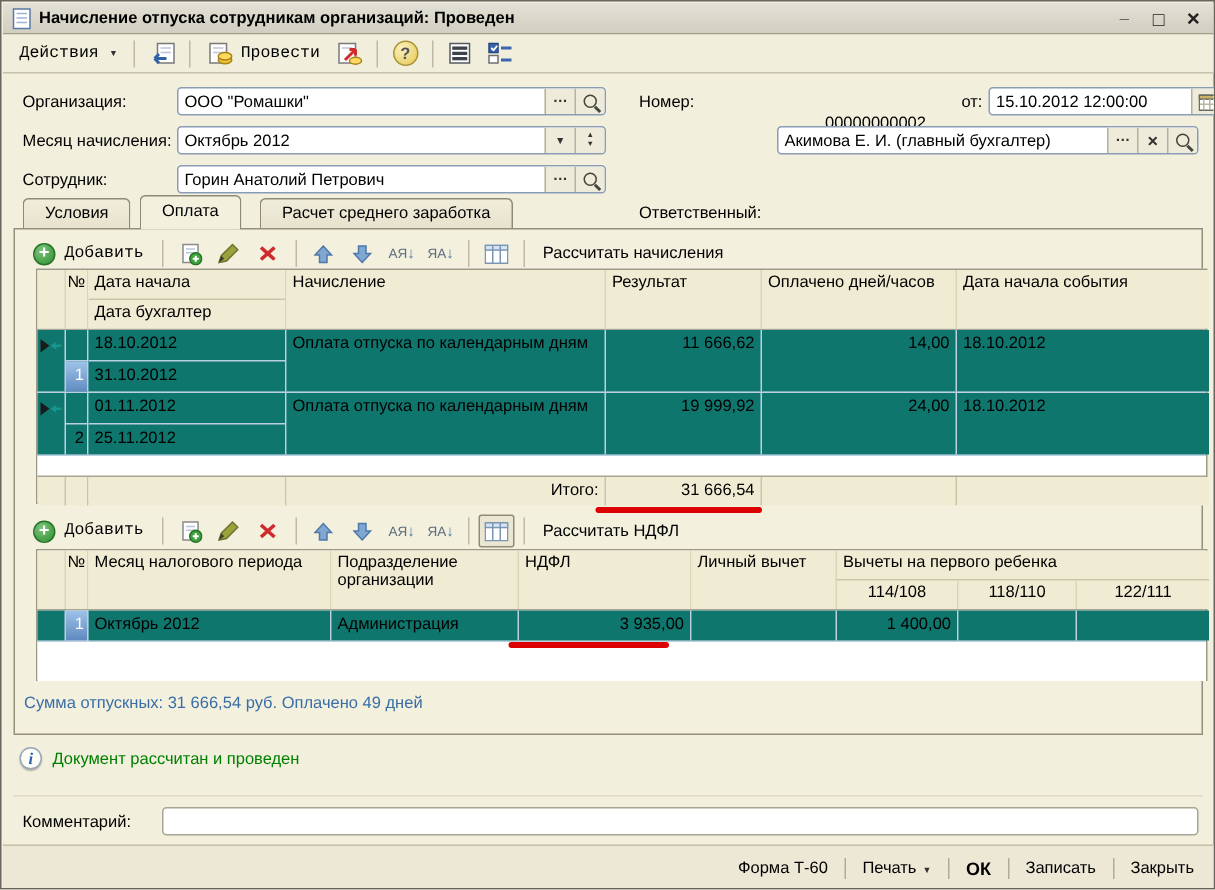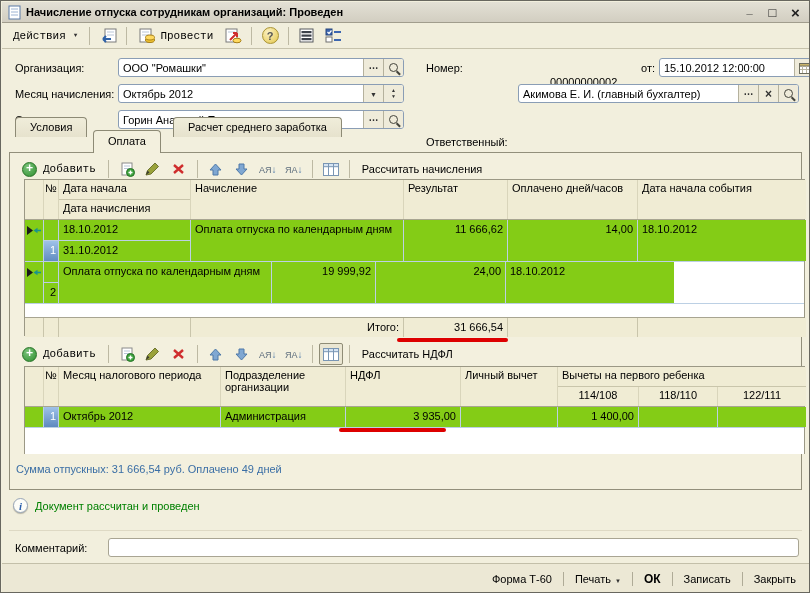--- a/index.html
+++ b/index.html
@@ -46,21 +46,21 @@
   .i-dots::before{content:"…"; font-weight:bold; position:relative; top:-2px;}
   .i-clear::before{content:"×"; font-weight:bold; font-size:12px;}
   .i-down::before{content:"▼"; font-size:7px; color:#333;}
   .i-mag{width:9px; height:9px; border:1.5px solid #44443c; border-radius:50%; position:relative;}
   .i-mag::after{content:""; position:absolute; width:5px; height:1.6px; background:#44443c;
     transform:rotate(45deg); left:6px; top:8px;}
   .spin{display:flex; flex-direction:column; justify-content:center; gap:1px;}
   .spin i{font-style:normal; font-size:5px; line-height:5px; color:#333; text-align:center;}
   .num-underline{position:absolute; border-bottom:1px solid #a7a38e; padding:0 3px 2px 3px; font-size:11px;}
   
-  .tab{position:absolute; top:116px; height:20px; padding:3px 14px 0 14px;
+  .tab{position:absolute; top:131px; height:20px; padding:3px 14px 0 14px;
     background:linear-gradient(#f0edda,#e6e2cd); border:1px solid #8d8a75;
     border-bottom:none; border-radius:4px 4px 0 0; font-size:11px;}
   .tab.active{top:129px; height:23px; background:#f3f0de; z-index:5; padding-top:4px;}
   .panel{position:absolute; left:8px; top:151px; width:793px; height:338px;
     border:1px solid #928f7b; background:#f3f0de;}
   
   .gridbar{position:absolute; left:6px; width:780px; height:24px;
     display:flex; align-items:center; gap:2px;}
   .add-label{display:inline-block; margin-left:2px;}
   .add-label::first-letter{text-decoration:underline;}
@@ -73,21 +73,21 @@
   .calcbtn{padding:2px 6px; white-space:nowrap;}
   
   .tbl{position:absolute; left:14px; width:781px; border:1px solid #9b9885; background:#fff;}
   .trow{display:flex;}
   .hc{background:#f0ecd4; border-right:1px solid #d9d5bb; padding:2px 4px; font-size:11px;
     overflow:hidden; flex:none;}
   .hc.last{border-right:none;}
   .hsplit > div{height:20px; padding:2px 4px;}
   .hsplit > div:first-child{border-bottom:1px solid #c9c5ab;}
   .hdr{border-bottom:1px solid #a8a591;}
-  .bc{border-right:1px solid #bcd0e4; padding:3px 4px; font-size:11px; overflow:hidden; flex:none; background:#84cc16;}
+  .bc{border-right:1px solid #bcd0e4; padding:3px 4px; font-size:11px; overflow:hidden; flex:none; background:#0f766e;}
   .bc.last{border-right:none;}
   .bc.r{text-align:right;}
   .brow{border-bottom:1px solid #bcd0e4;}
   .subsplit{padding:0;}
   .subsplit > div{height:21px; padding:3px 4px;}
   .subsplit > div:first-child{border-bottom:1px solid #bcd0e4;}
   .numcell{padding:0;}
   .numcell > div{height:21px; padding:3px 2px; text-align:right;}
   .numcell > div:first-child{border-bottom:1px solid #bcd0e4;}
   .sel{background:linear-gradient(#9fc2e8,#5e89bf); color:#fff;}
@@ -317,21 +317,21 @@
       <div class="calcbtn">Рассчитать начисления</div>
     </div>
 
     <div class="tbl" style="top:26px; height:157px;">
 
       <div class="trow hdr" style="height:40px;">
         <div class="hc" style="width:19px;"></div>
         <div class="hc" style="width:15px; padding:2px 1px;">№</div>
         <div class="hc hsplit" style="width:132px; padding:0;">
           <div>Дата начала</div>
-          <div>Дата начисления</div>
+          <div>Дата бухгалтер</div>
         </div>
         <div class="hc" style="width:213px;">Начисление</div>
         <div class="hc" style="width:104px;">Результат</div>
         <div class="hc" style="width:130px;">Оплачено дней/часов</div>
         <div class="hc last" style="width:168px;">Дата начала события</div>
       </div>
 
       <div class="trow brow" style="height:42px;">
         <div class="bc" style="width:19px; padding:5px 1px;">
           <svg width="16" height="11">
@@ -358,20 +358,24 @@
         <div class="bc" style="width:19px; padding:5px 1px;">
           <svg width="16" height="11">
             <polygon points="1,1 7,5.5 1,10" fill="#1a1a1a"></polygon>
             <path d="M15 5.5 H10" stroke="#18948c" stroke-width="1.6"></path>
             <polygon points="7.5,5.5 11.5,2.8 11.5,8.2" fill="#18948c"></polygon>
           </svg>
         </div>
         <div class="bc numcell" style="width:15px;">
           <div></div>
           <div>2</div>
+        </div>
+        <div class="bc subsplit" style="width:132px;">
+          <div>01.11.2012</div>
+          <div>25.11.2012</div>
         </div>
         <div class="bc" style="width:213px;">Оплата отпуска по календарным дням</div>
         <div class="bc r" style="width:104px;">19 999,92</div>
         <div class="bc r" style="width:130px;">24,00</div>
         <div class="bc last" style="width:168px;">18.10.2012</div>
       </div>
       <div class="filler" style="height:13px;"></div>
 
       <div class="totrow" style="height:20px;">
         <div class="tc" style="width:19px;"></div>

